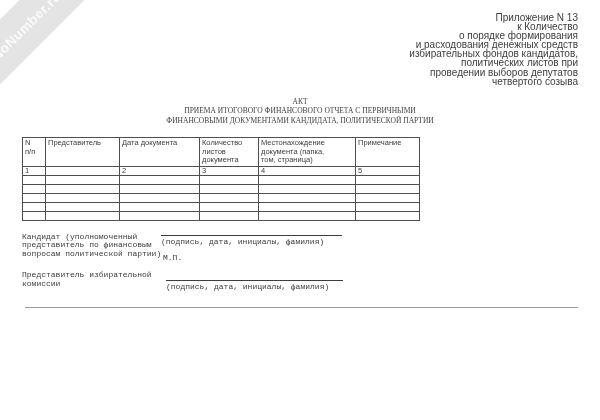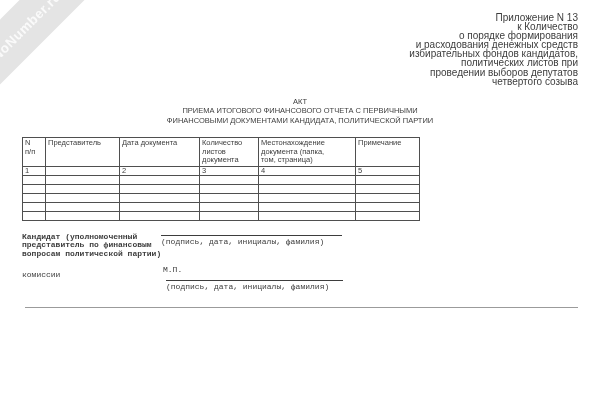--- a/index.html
+++ b/index.html
@@ -24,45 +24,45 @@
   }
   
   .appendix {
     position:absolute; top:13px; right:22px;
     text-align:right; font-size:10px; line-height:9.1px;
   }
   .appendix div { display:block; }
   
   .title {
     position:absolute; left:22px; top:97px; width:556px;
-    text-align:center; font-size:7.5px; line-height:9.3px;
+    text-align:center; font-size:7.5px; line-height:9.3px;font-family:Liberation Serif, serif;
   }
   
   table.doc-table {
     position:absolute; left:22px; top:137px;
     width:397px; table-layout:fixed;
     border-collapse:collapse;
   }
   table.doc-table th, table.doc-table td {
     border:1px solid #4f4f4f;
     font-weight:normal;
     text-align:left; vertical-align:top;
     padding:1px 2px;
     font-size:7.5px; line-height:8.6px;
     white-space:pre-line;
     overflow:hidden;
   }
   table.doc-table tr.num-row td { height:8px; padding:0 2px; line-height:8px; }
   table.doc-table tr.empty-row td { height:9px; padding:0; }
   
   .mono { font-family:"Liberation Mono", monospace; font-size:8px; line-height:8.3px; }
-  .cand-label   { position:absolute; left:22px;  top:233px;font-weight:bold; }
+  .cand-label   { position:absolute; left:22px;  top:233px; }
   .sig-line-1   { position:absolute; left:161px; top:235px; width:181px; border-top:1px solid #3d3d3d; }
   .sig-cap-1    { position:absolute; left:161px; top:238px; }
-  .stamp        { position:absolute; left:163px; top:254px;margin-top:12px; }
+  .stamp        { position:absolute; left:163px; top:254px; }
   .comm-label   { position:absolute; left:22px;  top:270px; line-height:9px; }
   .sig-line-2   { position:absolute; left:166px; top:280px; width:177px; border-top:1px solid #3d3d3d; }
   .sig-cap-2    { position:absolute; left:166px; top:283px; }
   
   .divider {
     position:absolute; left:25px; top:307px; width:553px;
     border-top:1.5px solid #9b9b9b;
   }
 </style>
 </head>
@@ -168,18 +168,19 @@
 <div class="cand-label mono">
   <div>Кандидат (уполномоченный</div>
   <div>представитель по финансовым</div>
   <div>вопросам политической партии)</div>
 </div>
 <div class="sig-line-1"></div>
 <div class="sig-cap-1 mono">(подпись, дата, инициалы, фамилия)</div>
 <div class="stamp mono">М.П.</div>
 
 <div class="comm-label mono">
+  <div>Представитель избирательной</div>
   <div>комиссии</div>
 </div>
 <div class="sig-line-2"></div>
 <div class="sig-cap-2 mono">(подпись, дата, инициалы, фамилия)</div>
 
 <div class="divider"></div>
 
 </body></html>

